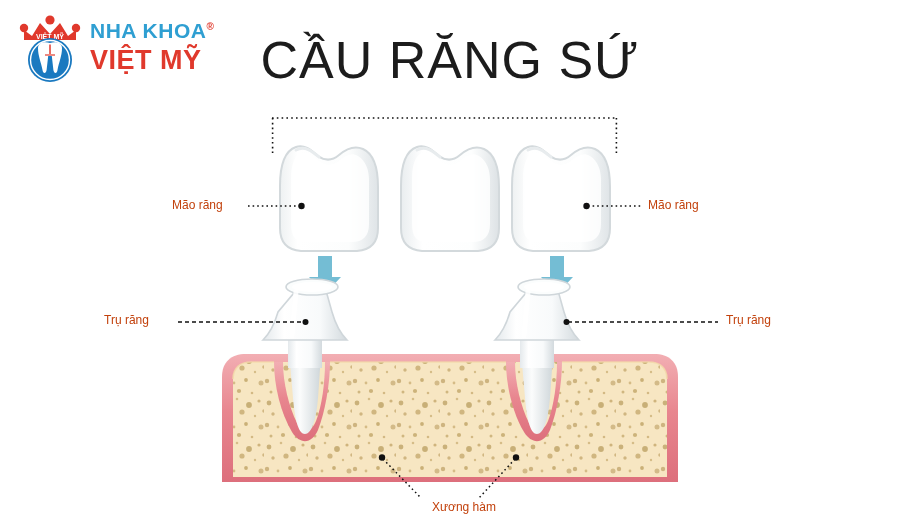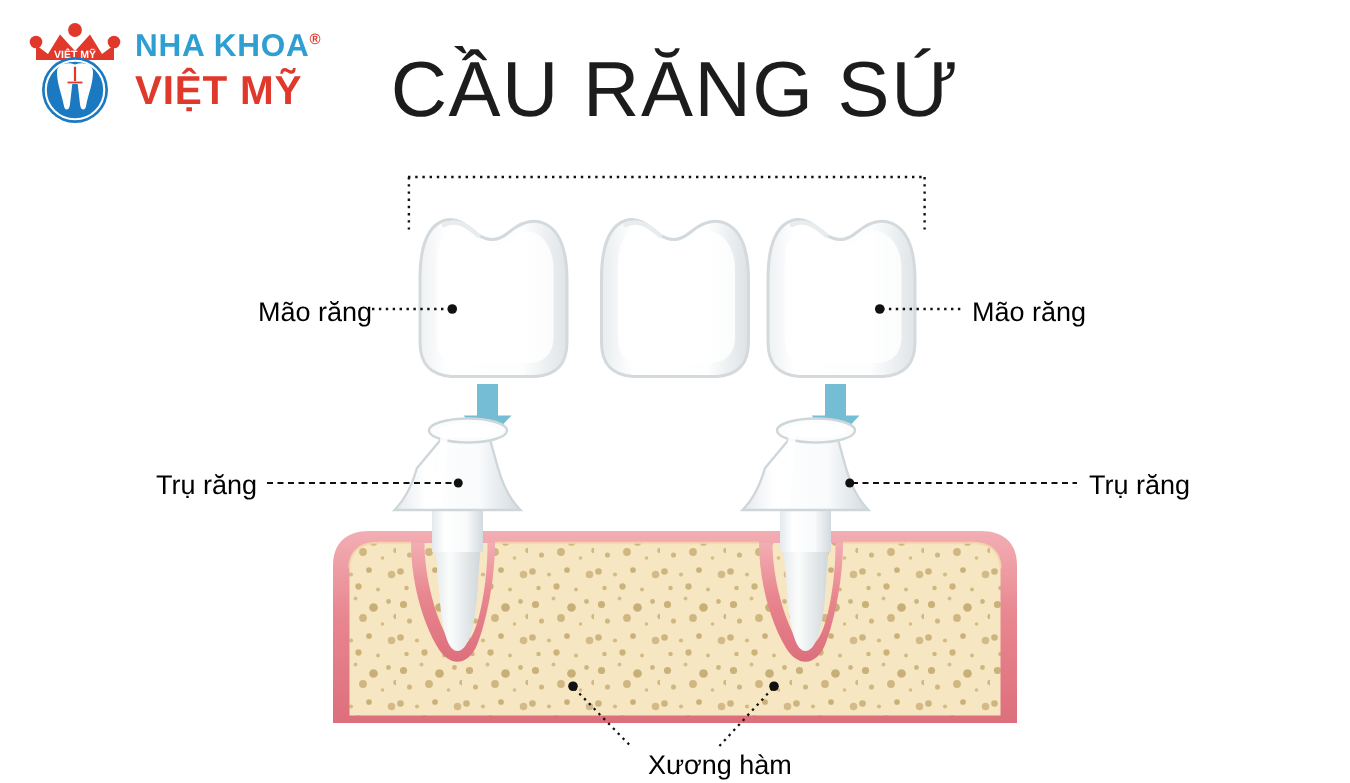--- a/index.html
+++ b/index.html
@@ -81,22 +81,22 @@
     position: absolute;
     left: 0;
     top: 0;
     width: 900px;
     height: 522px;
   }
 
   
   .lbl {
     position: absolute;
-    font-size: 18px;
-    color: #000000;
+    font-size: 12px;
+    color: #c2410c;
     white-space: nowrap;
   }
   .lbl-mao-l  { left: 172px; top: 198px; }
   .lbl-mao-r  { left: 648px; top: 198px; }
   .lbl-tru-l  { left: 104px; top: 313px; }
   .lbl-tru-r  { left: 726px; top: 313px; }
   .lbl-xuong  { left: 432px; top: 500px; }
 </style>
 </head>
 <body>

